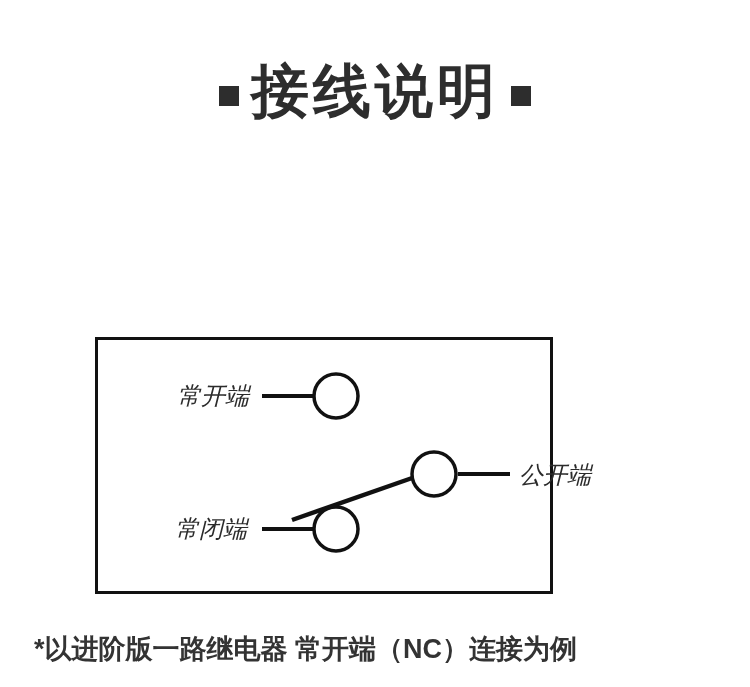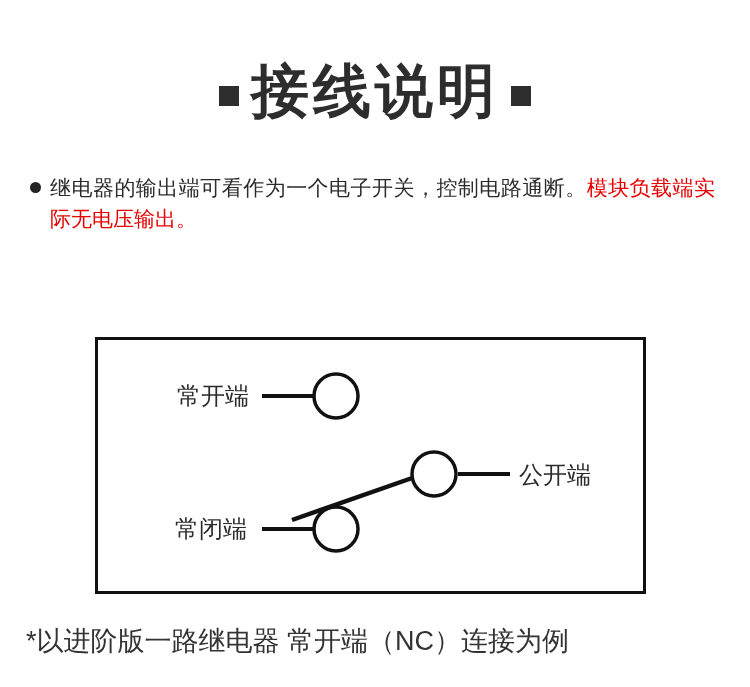--- a/index.html
+++ b/index.html
@@ -41,54 +41,50 @@
     background: #222; margin-top: 10px; margin-right: 9px;
   }
   .bullet-text {
     margin: 0; width: 665px; font-size: 21px; line-height: 31px;
     color: var(--body-text, #2b2b2b); text-align: justify;
   }
   .em { color: var(--emphasis-red, #e60000); }
 
   
   .diagram-box {
-    position: absolute; left: 95px; top: 337px; width: 551px; height: 257px;
-    border: 3px solid var(--diagram-stroke, #111); background: #fff;
+    position: absolute; left: 95px; top: 337px; width: 458px; height: 257px;
+    border: 3px solid var(--diagram-stroke, #111); background: #fff; font-style: italic;
   }
   .diagram-svg { display: block; width: 545px; height: 251px; }
   .diagram-svg line { stroke: var(--diagram-stroke, #111); }
   .diagram-svg circle { fill: #ffffff; stroke: var(--diagram-stroke, #111); stroke-width: 3.5; }
   .diagram-svg text {
     font-family: "Liberation Sans", "DejaVu Sans", sans-serif;
     font-size: 24px; fill: var(--body-text, #2b2b2b);
   }
 
   
   .footnote {
-    position: absolute; left: 26px; top: 624px; margin: 0;
-    font-size: 27px; line-height: 34px; font-weight: 400;
+    position: absolute; left: 26px; top: 624px; margin: 8px;
+    font-size: 27px; line-height: 34px; font-weight: 700;
     color: var(--footnote-text, #333); white-space: nowrap;
   }
 </style>
 </head>
 <body>
 
 <div class="page">
 
   <div class="title-row">
     <span class="sq"></span>
     <h1 class="title">接线说明</h1>
     <span class="sq"></span>
   </div>
 
   <ul class="bullets">
-    <li class="bullet">
-      <span class="dot"></span>
-      <p class="bullet-text"><span>继电器的输出端可看作为一个电子开关，控制电路通断。</span><span class="em">模块负载端实际无电压输出。</span></p>
-    </li>
   </ul>
 
   <div class="diagram-box">
     <svg class="diagram-svg" viewBox="3 3 545 251" xmlns="http://www.w3.org/2000/svg">
 
       <text x="82" y="67">常开端</text>
       <line x1="167" y1="59" x2="219" y2="59" stroke-width="4"></line>
       <circle cx="241" cy="59" r="22"></circle>
 
       <text x="80" y="200">常闭端</text>

